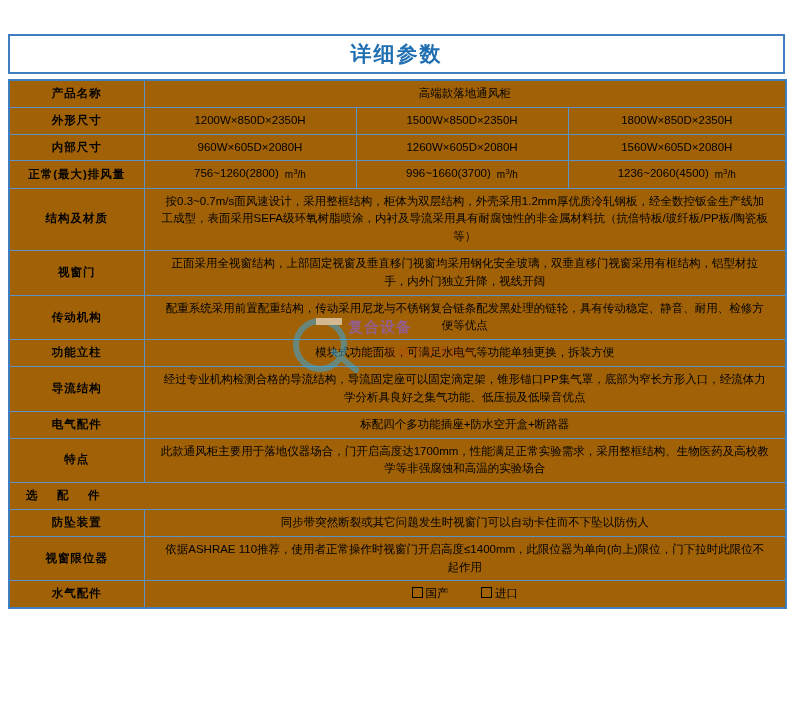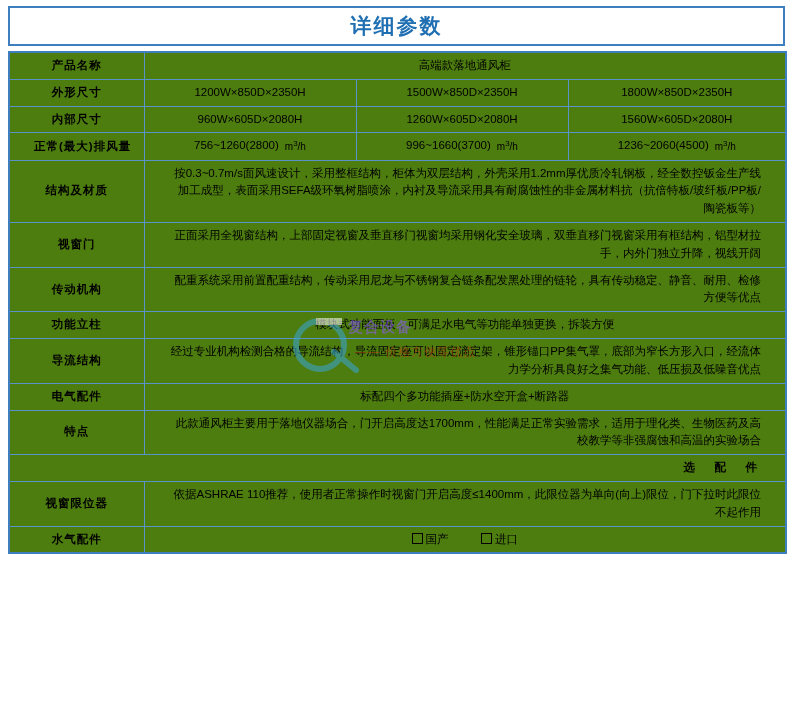--- a/index.html
+++ b/index.html
@@ -24,60 +24,61 @@
   
   .title-bar {
     height: 40px;
     border: 2px solid #3f7fbf;
     background: #ffffff;
     display: flex;
     align-items: center;
     justify-content: center;
     box-sizing: border-box;
     margin-bottom: 5px;
+    margin-top: 28px;
   }
   .title-bar .title-text {
     font-size: 21px;
     font-weight: bold;
     color: #1f6fb2;
     letter-spacing: 2px;
   }
   
   table.spec {
     width: 100%;
     border-collapse: collapse;
     table-layout: fixed;
     border: 2px solid #3f7fbf;
   }
   table.spec td {
     border: 1px solid #5a93c8;
-    padding: 4px 24px;
+    padding: 4px 16px;
     font-size: 11.5px;
     line-height: 1.55;
     vertical-align: middle;
-    background: #4d7c0f;
+    background: #a16207;
     color: #000;
   }
   td.label {
     width: 135px;
     text-align: center;
     font-weight: bold;
     font-size: 13.5px;
     letter-spacing: 1px;
     white-space: nowrap;
   }
   td.val-center {
     text-align: center;
   }
   td.val-just {
-    text-align: right;
+    text-align: center;
     padding: 5px 10px;
   }
   td.section {
-    text-align: right;
+    text-align: left;
     font-weight: bold;
     font-size: 14px;
     letter-spacing: 4px;
     padding: 6px 0;
   }
   .sup {
     font-size: 8px;
     vertical-align: super;
   }
   .small-unit {
@@ -202,28 +203,32 @@
         <td class="val-just" colspan="3">经过专业机构检测合格的导流结构，导流固定座可以固定滴定架，锥形锚口PP集气罩，底部为窄长方形入口，经流体力学分析具良好之集气功能、低压损及低噪音优点</td>
       </tr>
 
       <tr>
         <td class="label">电气配件</td>
         <td class="val-center" colspan="3">标配四个多功能插座+防水空开盒+断路器</td>
       </tr>
 
       <tr>
         <td class="label">特点</td>
-        <td class="val-just" colspan="3">此款通风柜主要用于落地仪器场合，门开启高度达1700mm，性能满足正常实验需求，适用于理化类、生物医药及高校教学等非强腐蚀和高温的实验场合</td>
+        <td class="val-just" colspan="3">此款通风柜主要用于落地仪器场合，门开启高度达1700mm，性能满足正常实验需求，采用整框结构、生物医药及高校教学等非强腐蚀和高温的实验场合</td>
       </tr>
 
       <tr>
         <td class="section" colspan="4">选　配　件</td>
       </tr>
 
 
+      <tr>
+        <td class="label">防坠装置</td>
+        <td class="val-center" colspan="3">同步带突然断裂或其它问题发生时视窗门可以自动卡住而不下坠以防伤人</td>
+      </tr>
 
       <tr>
         <td class="label">视窗限位器</td>
         <td class="val-just" colspan="3">依据ASHRAE 110推荐，使用者正常操作时视窗门开启高度≤1400mm，此限位器为单向(向上)限位，门下拉时此限位不起作用</td>
       </tr>
 
       <tr>
         <td class="label">水气配件</td>
         <td class="val-center" colspan="3">
           <span class="checkbox"></span><span>国产</span>

